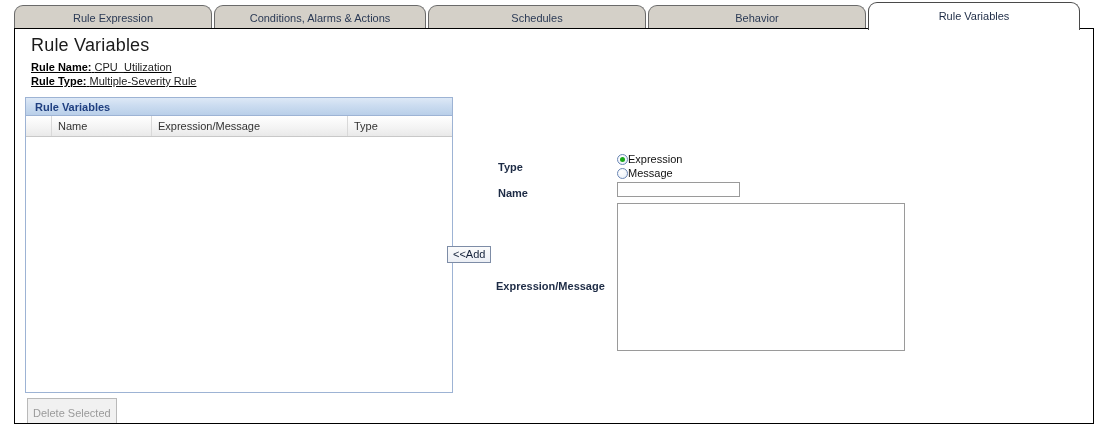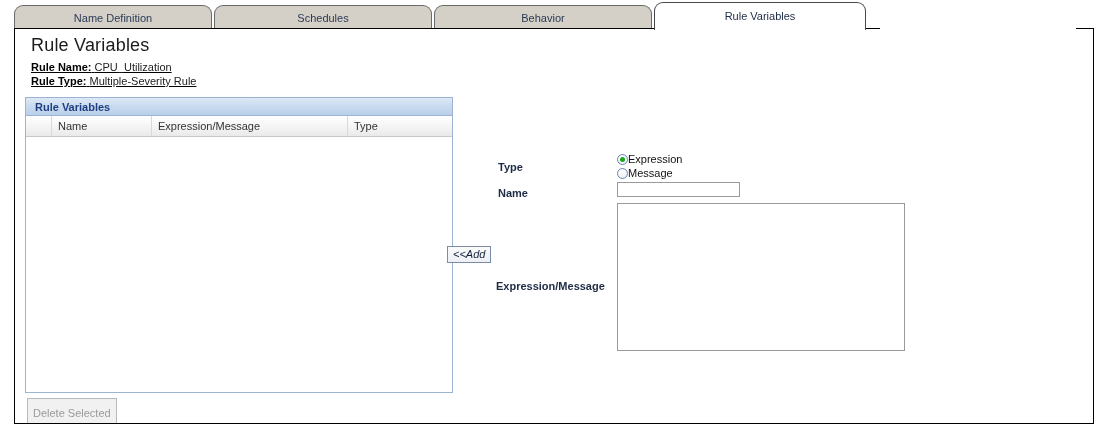--- a/index.html
+++ b/index.html
@@ -263,31 +263,33 @@
     line-height: 15px;
     padding: 0 5px;
     font-size: 11px;
     font-family: "Liberation Sans", sans-serif;
     color: #15223a;
     background: linear-gradient(to bottom, #fbfbfb 0%, #eceff5 100%);
     border: 1px solid #7d8ca6;
     box-sizing: border-box;
     cursor: pointer;
     white-space: nowrap;
-    font-style: italic;
   }
 </style>
 </head>
 <body>
 
 <div id="app">
 
   <div class="tabstrip">
     <div class="tab tab-w0">
-      <span>Name Definition</span>
+      <span>Rule Expression</span>
+    </div>
+    <div class="tab tab-w1">
+      <span>Conditions, Alarms &amp; Actions</span>
     </div>
     <div class="tab tab-w2">
       <span>Schedules</span>
     </div>
     <div class="tab tab-w3">
       <span>Behavior</span>
     </div>
     <div class="tab tab-w4 active">
       <span>Rule Variables</span>
     </div>

